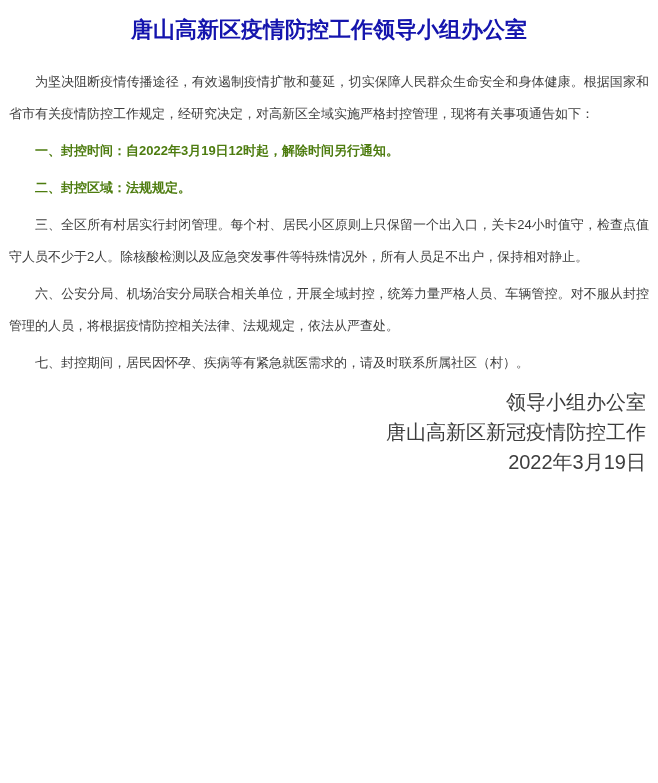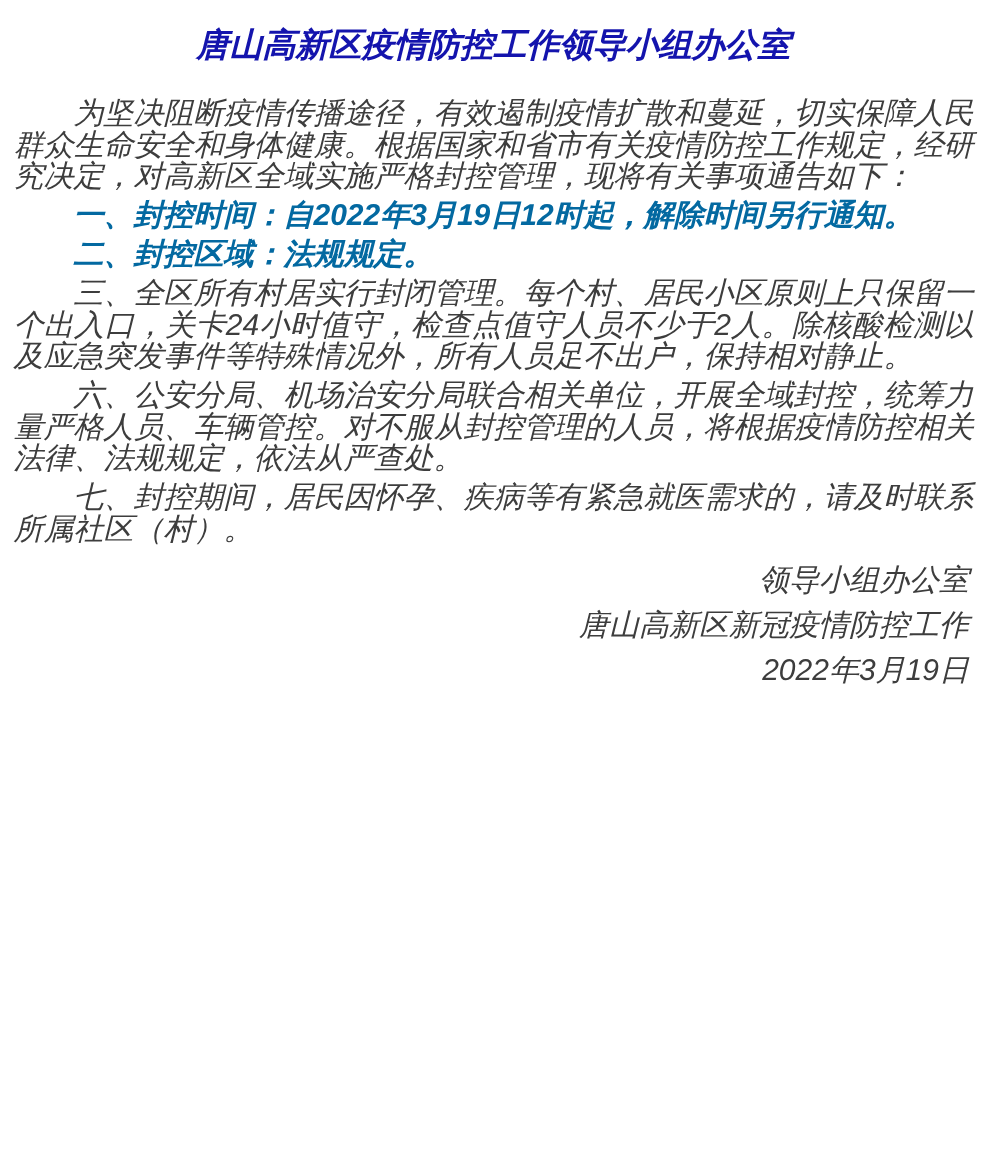--- a/index.html
+++ b/index.html
@@ -9,43 +9,42 @@
   }
   .page {
     position: relative;
     width: 658px;
     height: 687px;
     box-sizing: border-box;
     background: #ffffff;
     padding: 13px 9px 0 9px;
     overflow: hidden;
     font-family: "Liberation Sans", "DejaVu Sans", sans-serif;
-    font-style: italic;
   }
   .title-block {
     text-align: center;
     margin: 0 0 20px 0;
   }
   .title-line {
     font-size: 22px;
     line-height: 33px;
     font-weight: bold;
     color: #1414ad;
   }
   .para {
-    font-size: 20px;
-    line-height: 21px;
+    font-size: 13px;
+    line-height: 32px;
     color: #3d3d3d;
     text-align: justify;
     text-indent: 2em;
     margin: 0 0 5px 0;
     word-break: break-all;
   }
   .para.highlight {
-    color: #0369a1;
+    color: #4d7c0f;
     font-weight: bold;
   }
   .signature-block {
     margin-top: 8px;
     text-align: right;
     padding-right: 3px;
   }
   .signature-line {
     font-size: 20px;
     line-height: 30px;

